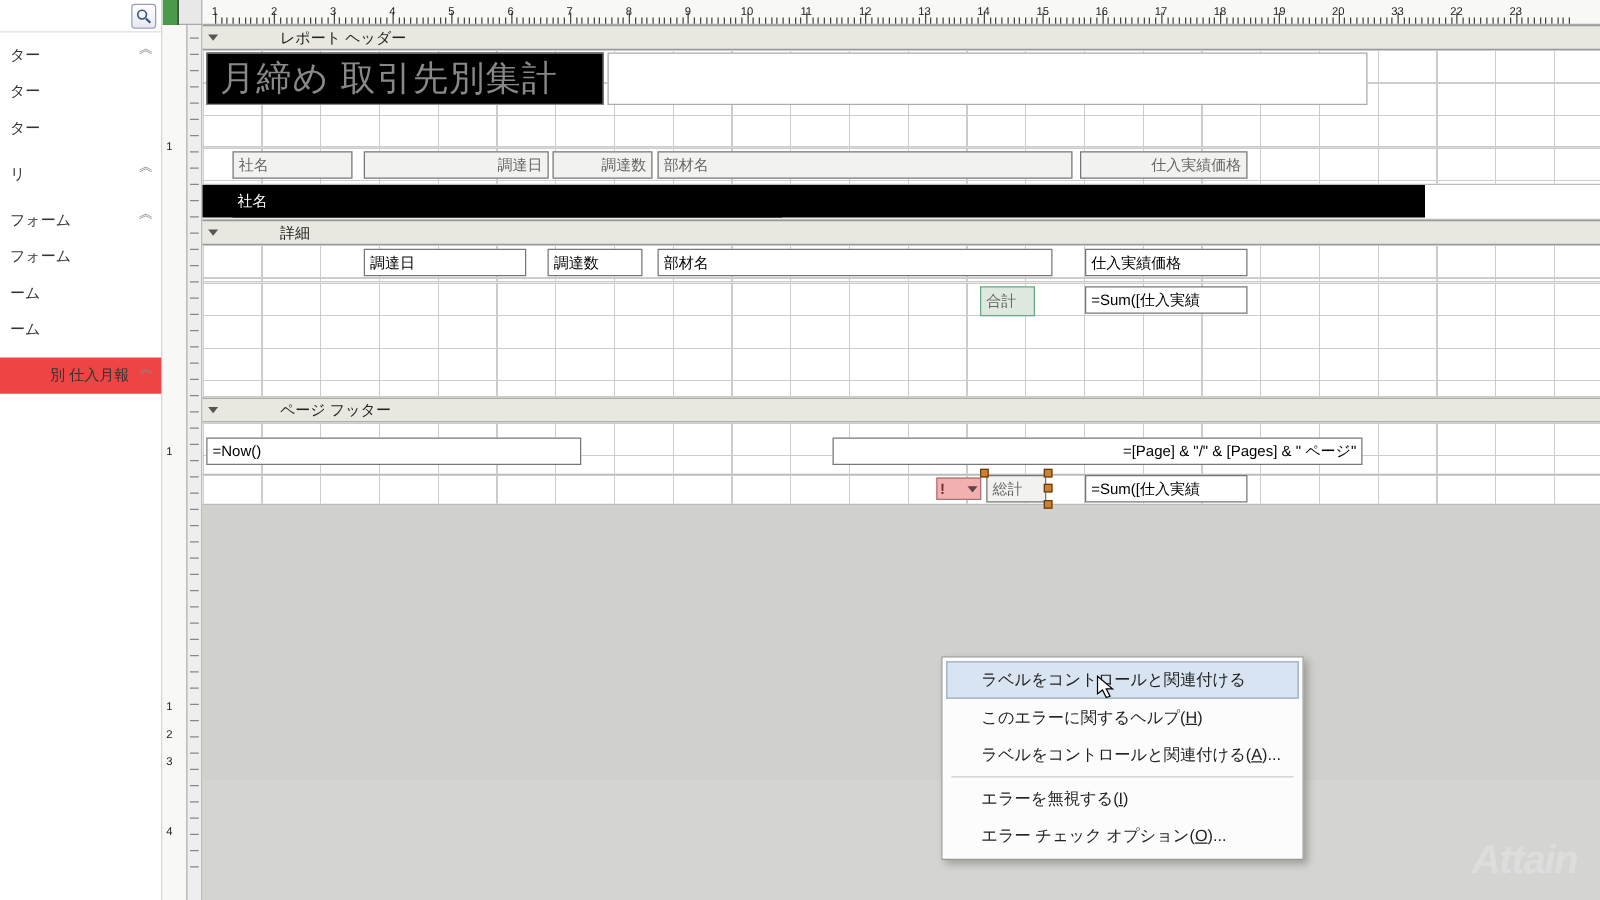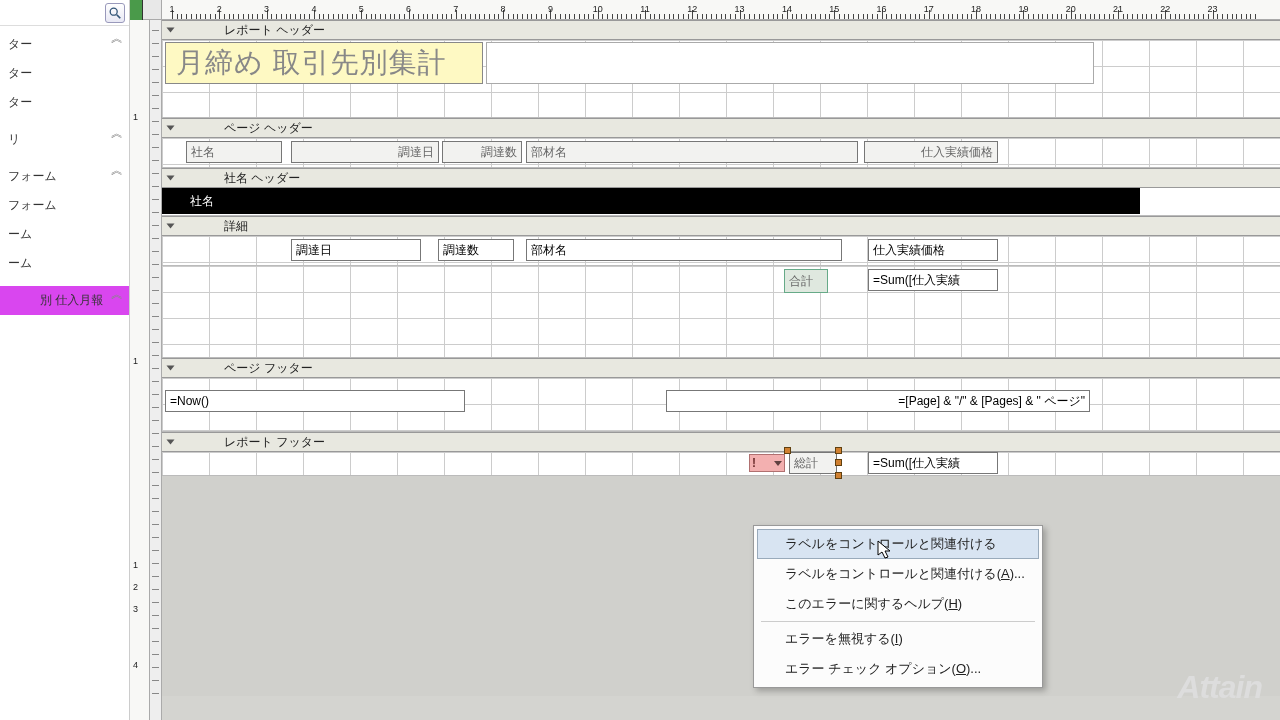--- a/index.html
+++ b/index.html
@@ -7,21 +7,21 @@
 
 .container { display: flex; height: 100%; }
 
 
 .sidebar { width: 130px; background: #fff; border-right: 1px solid #ccc; font-size: 12px; position: relative; }
 .search-box { height: 26px; display: flex; align-items: center; justify-content: flex-end; padding: 2px 4px; border-bottom: 1px solid #ddd; }
 .search-icon { width: 20px; height: 20px; border: 1px solid #99b; border-radius: 3px; display: flex; align-items: center; justify-content: center; background: linear-gradient(#fff,#e8e8f4); }
 .search-icon svg { width: 14px; height: 14px; }
 .nav-group { padding: 4px 0; position: relative; }
 .nav-item { padding: 6px 8px; color: #333; cursor: default; white-space: nowrap; overflow: hidden; }
-.nav-item.selected { background: #d946ef; padding-left: 40px; }
+.nav-item.selected { background: #ef4444; padding-left: 40px; }
 .chevron { position: absolute; right: 6px; top: 4px; width: 12px; height: 12px; color: #888; }
 
 
 .design-area { flex: 1; background: #f8f8f8; position: relative; overflow: hidden; }
 .ruler-corner { position: absolute; left: 0; top: 0; width: 32px; height: 20px; background: #e8e8e8; border-right: 1px solid #aaa; border-bottom: 1px solid #aaa; z-index: 2; }
 .ruler-h { position: absolute; left: 32px; right: 0; top: 0; height: 20px; background: #f8f8f6; border-bottom: 1px solid #aaa; font-size: 9px; color: #222; z-index: 2; }
 .ruler-h .tick { position: absolute; bottom: 0; width: 1px; height: 5px; background: #444; }
 .ruler-h .tick.major { height: 9px; }
 .ruler-h .num { position: absolute; bottom: 5px; transform: translateX(-50%); }
 .origin-marker { position: absolute; left: 0; top: 0; width: 13px; height: 20px; background: #4a9a4a; border-right: 1px solid #333; z-index: 3; }
@@ -35,21 +35,21 @@
 
 .section-body { background: #fff; position: relative; border-bottom: 1px solid #bbb; }
 .grid { position: absolute; inset: 0; background-image:
   repeating-linear-gradient(to right, #ccc 0 1px, transparent 1px 47px),
   repeating-linear-gradient(to bottom, #ccc 0 1px, transparent 1px 26px);
 }
 .control { position: absolute; border: 1px solid #777; background: #fff; font-size: 12px; padding: 2px 4px; display: flex; align-items: center; overflow: hidden; white-space: nowrap; }
 .label-ctrl { background: #f2f2f0; color: #666; }
 .black-row { position: absolute; left: 0; right: 140px; height: 26px; background: #000; }
 
-.title-box { background: #fef9c3; border: 1px solid #888; color: #888; font-size: 28px; font-weight: 400; letter-spacing: 1px; padding: 4px 10px; }
+.title-box { background: #000000; border: 1px solid #888; color: #888; font-size: 28px; font-weight: 400; letter-spacing: 1px; padding: 4px 10px; }
 .ghost-boxes { position: absolute; border: 1px solid #aaa; background: transparent; }
 
 
 .smart-tag { position: absolute; width: 36px; height: 18px; background: #f3b0b0; border: 1px solid #b07070; display: flex; align-items: center; justify-content: space-between; padding: 0 2px; font-size: 12px; }
 .smart-tag .warn { color: #703030; font-weight: bold; }
 .smart-tag .dd { width: 0; height: 0; border-left: 4px solid transparent; border-right: 4px solid transparent; border-top: 5px solid #604040; }
 
 
 .sel-wrap { position: absolute; }
 .sel-handle { position: absolute; width: 7px; height: 7px; background: #d08030; border: 1px solid #604010; }
@@ -334,21 +334,21 @@
         <div class="tick major" style="left: 956px;"></div>
         <div class="tick" style="left: 960.73px;"></div>
         <div class="tick" style="left: 965.46px;"></div>
         <div class="tick" style="left: 970.19px;"></div>
         <div class="tick" style="left: 974.92px;"></div>
         <div class="tick" style="left: 979.65px;"></div>
         <div class="tick" style="left: 984.38px;"></div>
         <div class="tick" style="left: 989.11px;"></div>
         <div class="tick" style="left: 993.84px;"></div>
         <div class="tick" style="left: 998.57px;"></div>
-        <div class="num" style="left: 956px;">21</div>
+        <div class="num" style="left: 956px;">33</div>
         <div class="tick major" style="left: 1003.3px;"></div>
         <div class="tick" style="left: 1008.03px;"></div>
         <div class="tick" style="left: 1012.76px;"></div>
         <div class="tick" style="left: 1017.49px;"></div>
         <div class="tick" style="left: 1022.22px;"></div>
         <div class="tick" style="left: 1026.95px;"></div>
         <div class="tick" style="left: 1031.68px;"></div>
         <div class="tick" style="left: 1036.41px;"></div>
         <div class="tick" style="left: 1041.14px;"></div>
         <div class="tick" style="left: 1045.87px;"></div>
@@ -433,37 +433,29 @@
       <div class="section-bar">
         <span class="tri"></span>
         <span>レポート ヘッダー</span>
       </div>
       <div class="section-body" style="height:78px">
         <div class="grid"></div>
         <div class="control title-box" style="left:3px;top:2px;height:42px;width:318px">月締め 取引先別集計</div>
         <div class="ghost-boxes" style="left:324px;top:2px;width:608px;height:42px;background:#fff"></div>
       </div>
 
-      <div class="section-bar">
-        <span class="tri"></span>
-        <span>ページ ヘッダー</span>
-      </div>
       <div class="section-body" style="height:30px">
         <div class="grid"></div>
         <div class="control label-ctrl" style="left:24px;top:3px;width:96px;height:22px">社名</div>
         <div class="control label-ctrl" style="left:129px;top:3px;width:148px;height:22px;justify-content:flex-end">調達日</div>
         <div class="control label-ctrl" style="left:280px;top:3px;width:80px;height:22px;justify-content:flex-end">調達数</div>
         <div class="control label-ctrl" style="left:364px;top:3px;width:332px;height:22px">部材名</div>
         <div class="control label-ctrl" style="left:702px;top:3px;width:134px;height:22px;justify-content:flex-end">仕入実績価格</div>
       </div>
 
-      <div class="section-bar">
-        <span class="tri"></span>
-        <span>社名 ヘッダー</span>
-      </div>
       <div class="section-body" style="height:28px">
         <div class="black-row" style="top:0"></div>
         <div class="control" style="left:24px;top:0;width:440px;height:26px;background:#000;color:#fff;border:none">社名</div>
       </div>
 
       <div class="section-bar">
         <span class="tri"></span>
         <span>詳細</span>
       </div>
       <div class="section-body" style="height:30px">
@@ -477,30 +469,26 @@
       <div class="section-body" style="height:92px">
         <div class="grid"></div>
         <div class="control label-ctrl" style="left:622px;top:3px;width:44px;height:24px;border:1px solid #6a8;background:#dfe8df">合計</div>
         <div class="control" style="left:706px;top:3px;width:130px;height:22px">=Sum([仕入実績</div>
       </div>
 
       <div class="section-bar">
         <span class="tri"></span>
         <span>ページ フッター</span>
       </div>
-      <div class="section-body" style="height:54px">
+      <div class="section-body" style="height:42px">
         <div class="grid"></div>
         <div class="control" style="left:3px;top:12px;width:300px;height:22px">=Now()</div>
         <div class="control" style="left:504px;top:12px;width:424px;height:22px;justify-content:flex-end">=[Page] &amp; "/" &amp; [Pages] &amp; " ページ"</div>
       </div>
 
-      <div class="section-bar">
-        <span class="tri"></span>
-        <span>レポート フッター</span>
-      </div>
       <div class="section-body" style="height:24px">
         <div class="grid"></div>
 
         <div class="smart-tag" style="left:587px;top:2px">
           <span class="warn">!</span>
           <span class="dd"></span>
         </div>
 
         <div class="sel-wrap" style="left:627px;top:0;width:48px;height:22px">
           <div class="control label-ctrl" style="left:0;top:0;width:48px;height:22px">総計</div>
@@ -512,24 +500,24 @@
 
         <div class="control" style="left:706px;top:0;width:130px;height:22px">=Sum([仕入実績</div>
       </div>
 
       <div style="height:220px;background:#d0d0cc"></div>
     </div>
 
     <div class="context-menu" style="left:623px;top:525px">
       <div class="menu-item hover">ラベルをコントロールと関連付ける</div>
       <div class="menu-item">
+        <span>このエラーに関するヘルプ(</span><span class="u">H</span><span>)</span>
+      </div>
+      <div class="menu-item">
         <span>ラベルをコントロールと関連付ける(</span><span class="u">A</span><span>)...</span>
-      </div>
-      <div class="menu-item">
-        <span>このエラーに関するヘルプ(</span><span class="u">H</span><span>)</span>
       </div>
       <div class="menu-sep"></div>
       <div class="menu-item">
         <span>エラーを無視する(</span><span class="u">I</span><span>)</span>
       </div>
       <div class="menu-item">
         <span>エラー チェック オプション(</span><span class="u">O</span><span>)...</span>
       </div>
     </div>
 

